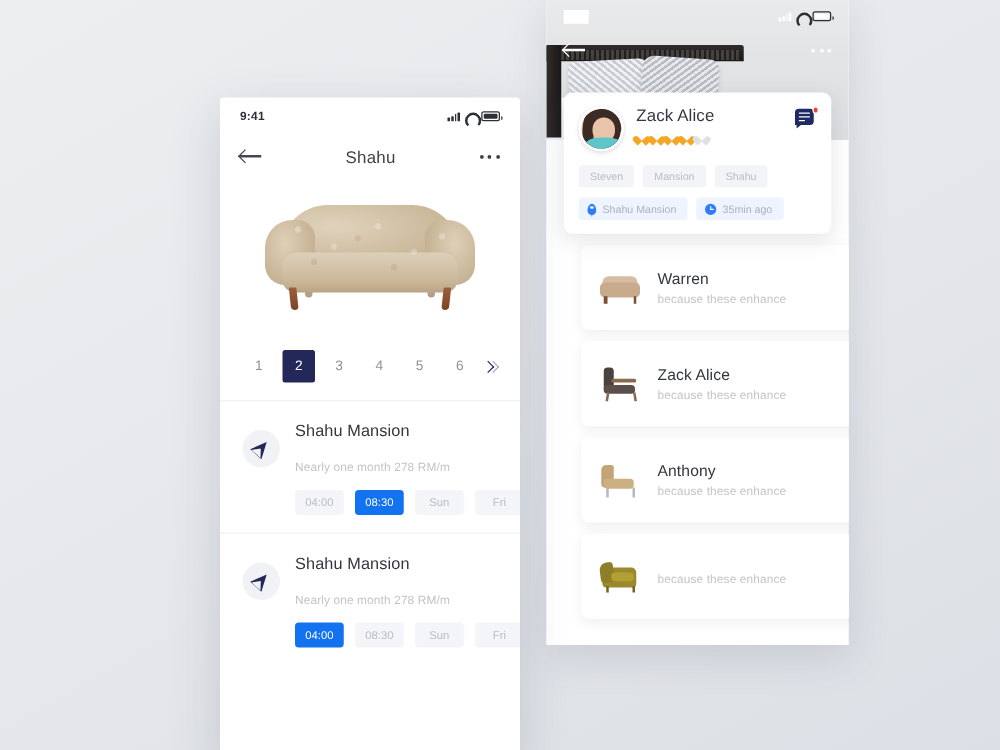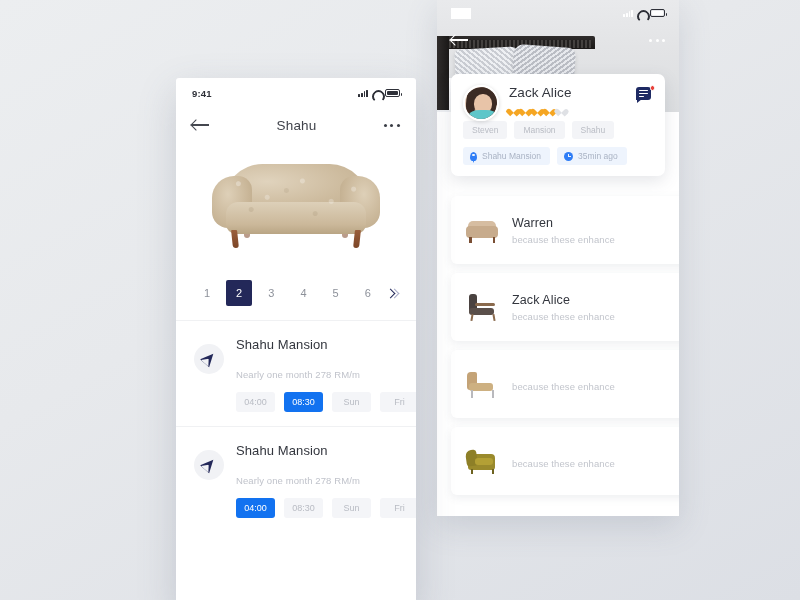--- a/index.html
+++ b/index.html
@@ -138,40 +138,40 @@
     position:absolute; left:0; top:1px; width:15px; height:13px; background:#1e2a63; border-radius:3px 3px 3px 0;
   }
   .badge-msg .bubble::after {
     content:''; position:absolute; left:1px; bottom:-3px; width:5px; height:4px; background:#1e2a63;
     clip-path: polygon(0 100%, 0 0, 100% 0);
   }
   .badge-msg .ln { position:absolute; background:#fff; height:1.4px; left:3px; border-radius:1px; }
   .badge-msg .ln1 { top:4px; width:9px; } .badge-msg .ln2 { top:7px; width:9px; } .badge-msg .ln3 { top:10px; width:5px; }
   .badge-msg .dot { position:absolute; right:-1px; top:-1px; width:5.5px; height:5.5px; border-radius:50%; background:#e8413a; border:1px solid #fff; }
 
-  .tagrow { display:flex; gap: 7px; }
+  .tagrow { display:flex; gap: 7px; margin-top: 11px; }
   .tag {
     background: #f3f4f7; color: #b9bcc4; font-size: 8.5px;
     padding: 4px 9px; border-radius: 3px; cursor: pointer; white-space: nowrap;
   }
   .metarow { display:flex; gap: 7px; margin-top: 8px; }
   .meta {
     background: #eef4fd; color: #aab3c4; font-size: 8.5px;
     padding: 4px 9px 4px 7px; border-radius: 3px; display:flex; align-items:center; gap: 5px;
     cursor: pointer; white-space: nowrap;
   }
   .pin { width: 7px; height: 9px; background:#2f7df6; border-radius: 50% 50% 50% 50%/60% 60% 40% 40%; position:relative; flex:0 0 7px; }
   .pin::after { content:''; position:absolute; left:2.2px; top:2.2px; width:2.6px; height:2.6px; background:#eef4fd; border-radius:50%; }
   .pin::before { content:''; position:absolute; left:2.6px; bottom:-2.4px; width:1.8px; height:3px; background:#2f7df6; clip-path: polygon(0 0,100% 0,50% 100%); }
   .clock { width: 9px; height: 9px; border-radius:50%; background:#2f7df6; position:relative; flex:0 0 9px; }
   .clock::after { content:''; position:absolute; left:4px; top:2px; width:1.2px; height:3.2px; background:#eef4fd; }
   .clock::before { content:''; position:absolute; left:4px; top:4.4px; width:2.8px; height:1.2px; background:#eef4fd; }
 
   
-  .r-list { position: absolute; left: 4px; top: 196px; width: 274px; }
+  .r-list { position: absolute; left: 18px; top: 196px; width: 274px; }
   .r-item {
     background: #fff; margin: 0 10px 9px 10px; border-radius: 6px;
     box-shadow: 0 3px 9px rgba(90,100,120,.10);
     height: 68px; display:flex; align-items:center; padding: 0 13px;
     cursor: pointer; position: relative;
   }
   .thumb { width: 36px; height: 30px; flex: 0 0 36px; position: relative; margin-right: 12px; }
   .ri-text { flex: 1 1 auto; }
   .ri-name { font-size: 12.5px; color: #33363e; letter-spacing: .1px; }
   .ri-sub { font-size: 9.5px; color: #c2c5cc; margin-top: 4px; letter-spacing: .1px; }
@@ -416,20 +416,21 @@
     </div>
 
     <div class="r-item">
       <span class="thumb tb-tan">
         <i class="back"></i>
           <i class="seat"></i>
           <i class="lg1"></i>
           <i class="lg2"></i>
       </span>
       <span class="ri-text">
+        <span class="ri-name" style="display:block">Anthony</span>
         <span class="ri-sub" style="display:block">because these enhance</span>
       </span>
     </div>
 
     <div class="r-item">
       <span class="thumb tb-gold">
         <i class="body"></i>
           <i class="wing"></i>
           <i class="cush"></i>
           <i class="lg1"></i>

